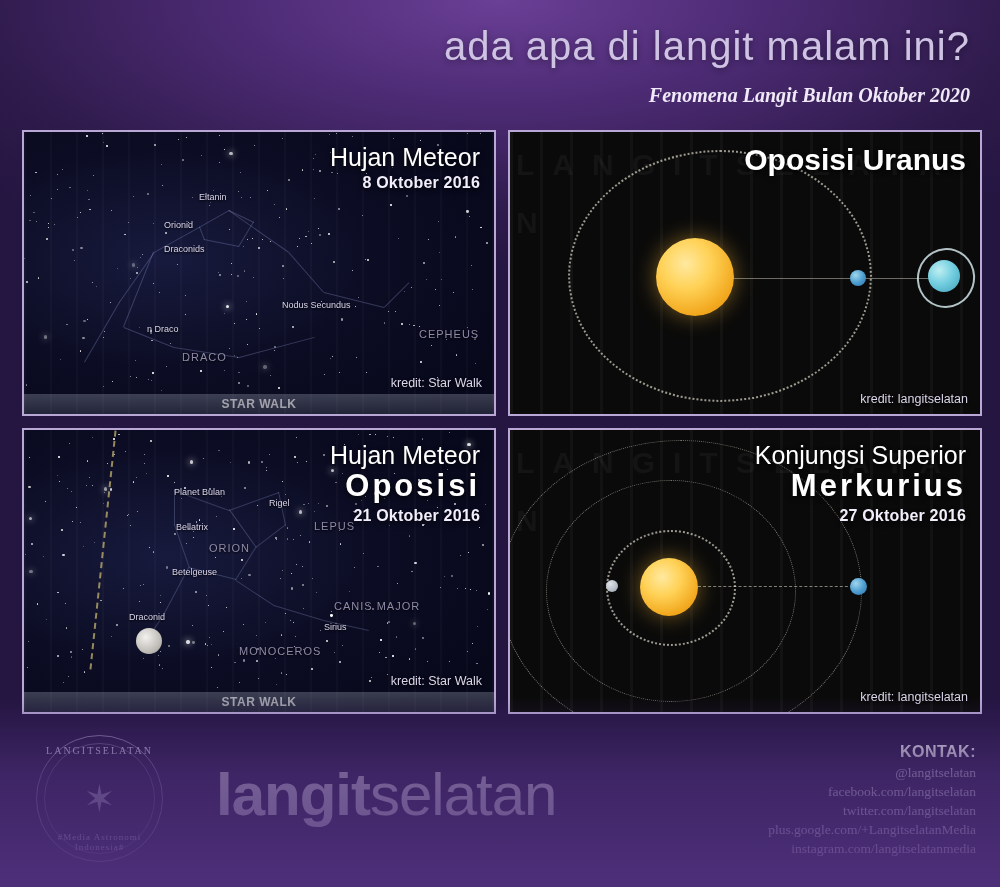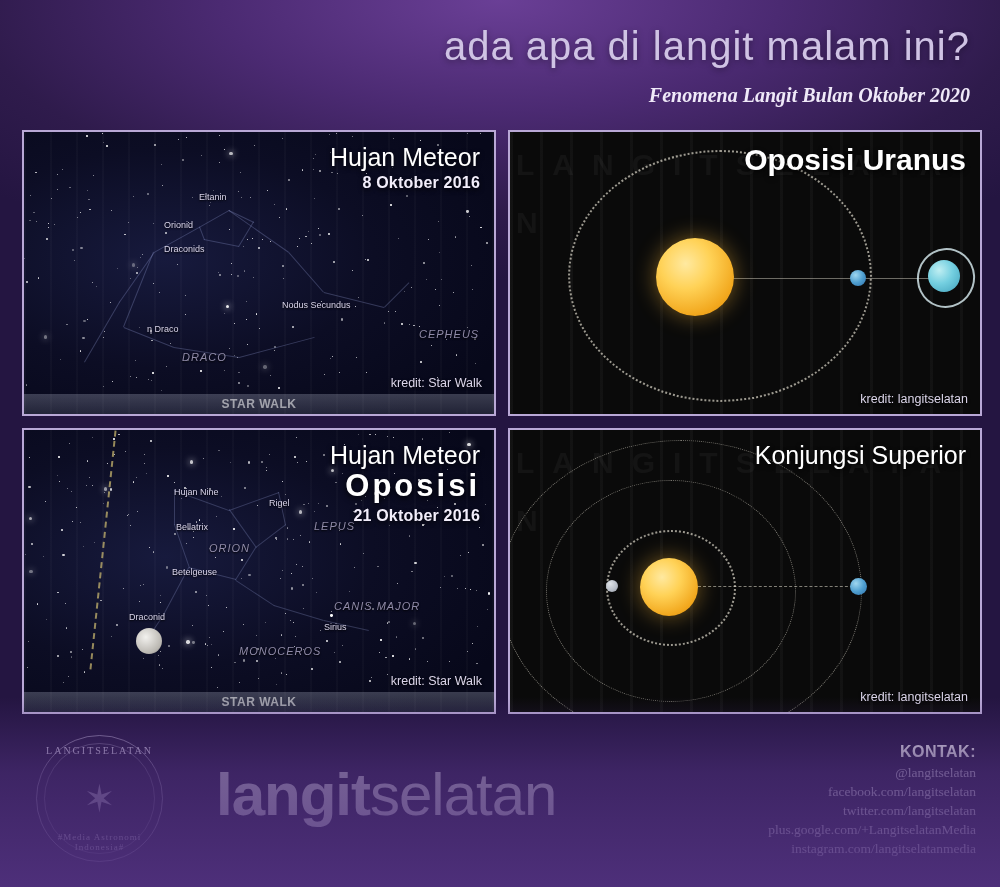--- a/index.html
+++ b/index.html
@@ -94,21 +94,21 @@
   .credit.low{bottom:8px;}
   .starwalk-bar{
     position:absolute;left:0;right:0;bottom:0;height:20px;
     background:linear-gradient(180deg, rgba(190,195,215,.28), rgba(150,155,180,.18));
     color:rgba(255,255,255,.55);font-size:12px;font-weight:700;
     display:flex;align-items:center;justify-content:center;letter-spacing:.5px;
   }
 
   .star{position:absolute;border-radius:50%;background:#fff;}
   .lbl{position:absolute;color:#d9d4ea;font-size:9px;white-space:nowrap;text-shadow:0 1px 2px #000;}
-  .lbl.big{font-size:11px;letter-spacing:1px;color:#cfcbe2;font-style:italic;}
+  .lbl.big{font-size:11px;letter-spacing:1px;color:#cfcbe2;}
   .lbl.dim{color:#8f8aa8;}
 
   .conline{position:absolute;background:rgba(150,160,210,.35);height:1px;transform-origin:0 0;}
 
   
   .orbit{position:absolute;border-radius:50%;border:2px dotted rgba(235,230,215,.65);}
   .orbit.thin{border:1px dotted rgba(235,230,215,.5);}
   .sun{
     position:absolute;border-radius:50%;
     background:radial-gradient(circle at 38% 33%, #ffe9a0 0%, #ffd257 35%, #f2a81e 72%, #d98a10 100%);
@@ -728,21 +728,21 @@
         <span class="conline" style="left:212px;top:150px;width:48.5px;transform:rotate(-165.68deg);background:rgba(150,160,215,.28);"></span>
         <span class="conline" style="left:165px;top:138px;width:45.5px;transform:rotate(-109.23deg);background:rgba(150,160,215,.28);"></span>
         <span class="conline" style="left:150px;top:95px;width:35.0px;transform:rotate(-90.00deg);background:rgba(150,160,215,.28);"></span>
         <span class="conline" style="left:212px;top:150px;width:45.5px;transform:rotate(33.34deg);background:rgba(150,160,215,.28);"></span>
         <span class="conline" style="left:250px;top:175px;width:52.2px;transform:rotate(16.70deg);background:rgba(150,160,215,.28);"></span>
         <span class="conline" style="left:300px;top:190px;width:46.1px;transform:rotate(12.53deg);background:rgba(150,160,215,.28);"></span>
         <span class="conline" style="left:165px;top:138px;width:53.2px;transform:rotate(118.01deg);background:rgba(150,160,215,.28);"></span>
         <span class="conline" style="left:140px;top:185px;width:36.1px;transform:rotate(123.69deg);background:rgba(150,160,215,.28);"></span>
       </div>
     <div id="labels3">
-        <span class="lbl" style="left:150px;top:57px;">Hujan Nine</span>
+        <span class="lbl" style="left:150px;top:57px;">Planet Bulan</span>
         <span class="lbl" style="left:245px;top:68px;">Rigel</span>
         <span class="lbl" style="left:152px;top:92px;">Bellatrix</span>
         <span class="lbl big dim" style="left:290px;top:90px;">LEPUS</span>
         <span class="lbl big dim" style="left:185px;top:112px;">ORION</span>
         <span class="lbl" style="left:148px;top:137px;">Betelgeuse</span>
         <span class="lbl" style="left:105px;top:182px;">Draconid</span>
         <span class="lbl big dim" style="left:310px;top:170px;">CANIS MAJOR</span>
         <span class="lbl" style="left:300px;top:192px;">Sirius</span>
         <span class="lbl big dim" style="left:215px;top:215px;">MONOCEROS</span>
       </div>
@@ -766,20 +766,22 @@
     <div class="orbit thin" style="left:36px;top:50px;width:248px;height:220px;"></div>
     <div class="orbit thin" style="left:-10px;top:10px;width:360px;height:300px;"></div>
     <div class="dashline" style="left:188px;top:156px;width:160px;"></div>
 
     <div class="sun" style="left:130px;top:128px;width:58px;height:58px;"></div>
     <div class="planet merc" style="left:96px;top:150px;width:12px;height:12px;"></div>
     <div class="planet earth" style="left:340px;top:148px;width:17px;height:17px;"></div>
 
     <div class="panel-title">
       <span>Konjungsi Superior</span>
+      <span class="panel-name">Merkurius</span>
+      <span class="panel-date">27 Oktober 2016</span>
     </div>
     <div class="credit low">kredit: langitselatan</div>
   </div>
 
   <div class="logo">
     <div class="ring2"></div>
     <div class="arc-top">LANGITSELATAN</div>
     <div class="glyph">✶</div>
     <div class="arc-bot">#Media Astronomi Indonesia#</div>
   </div>

